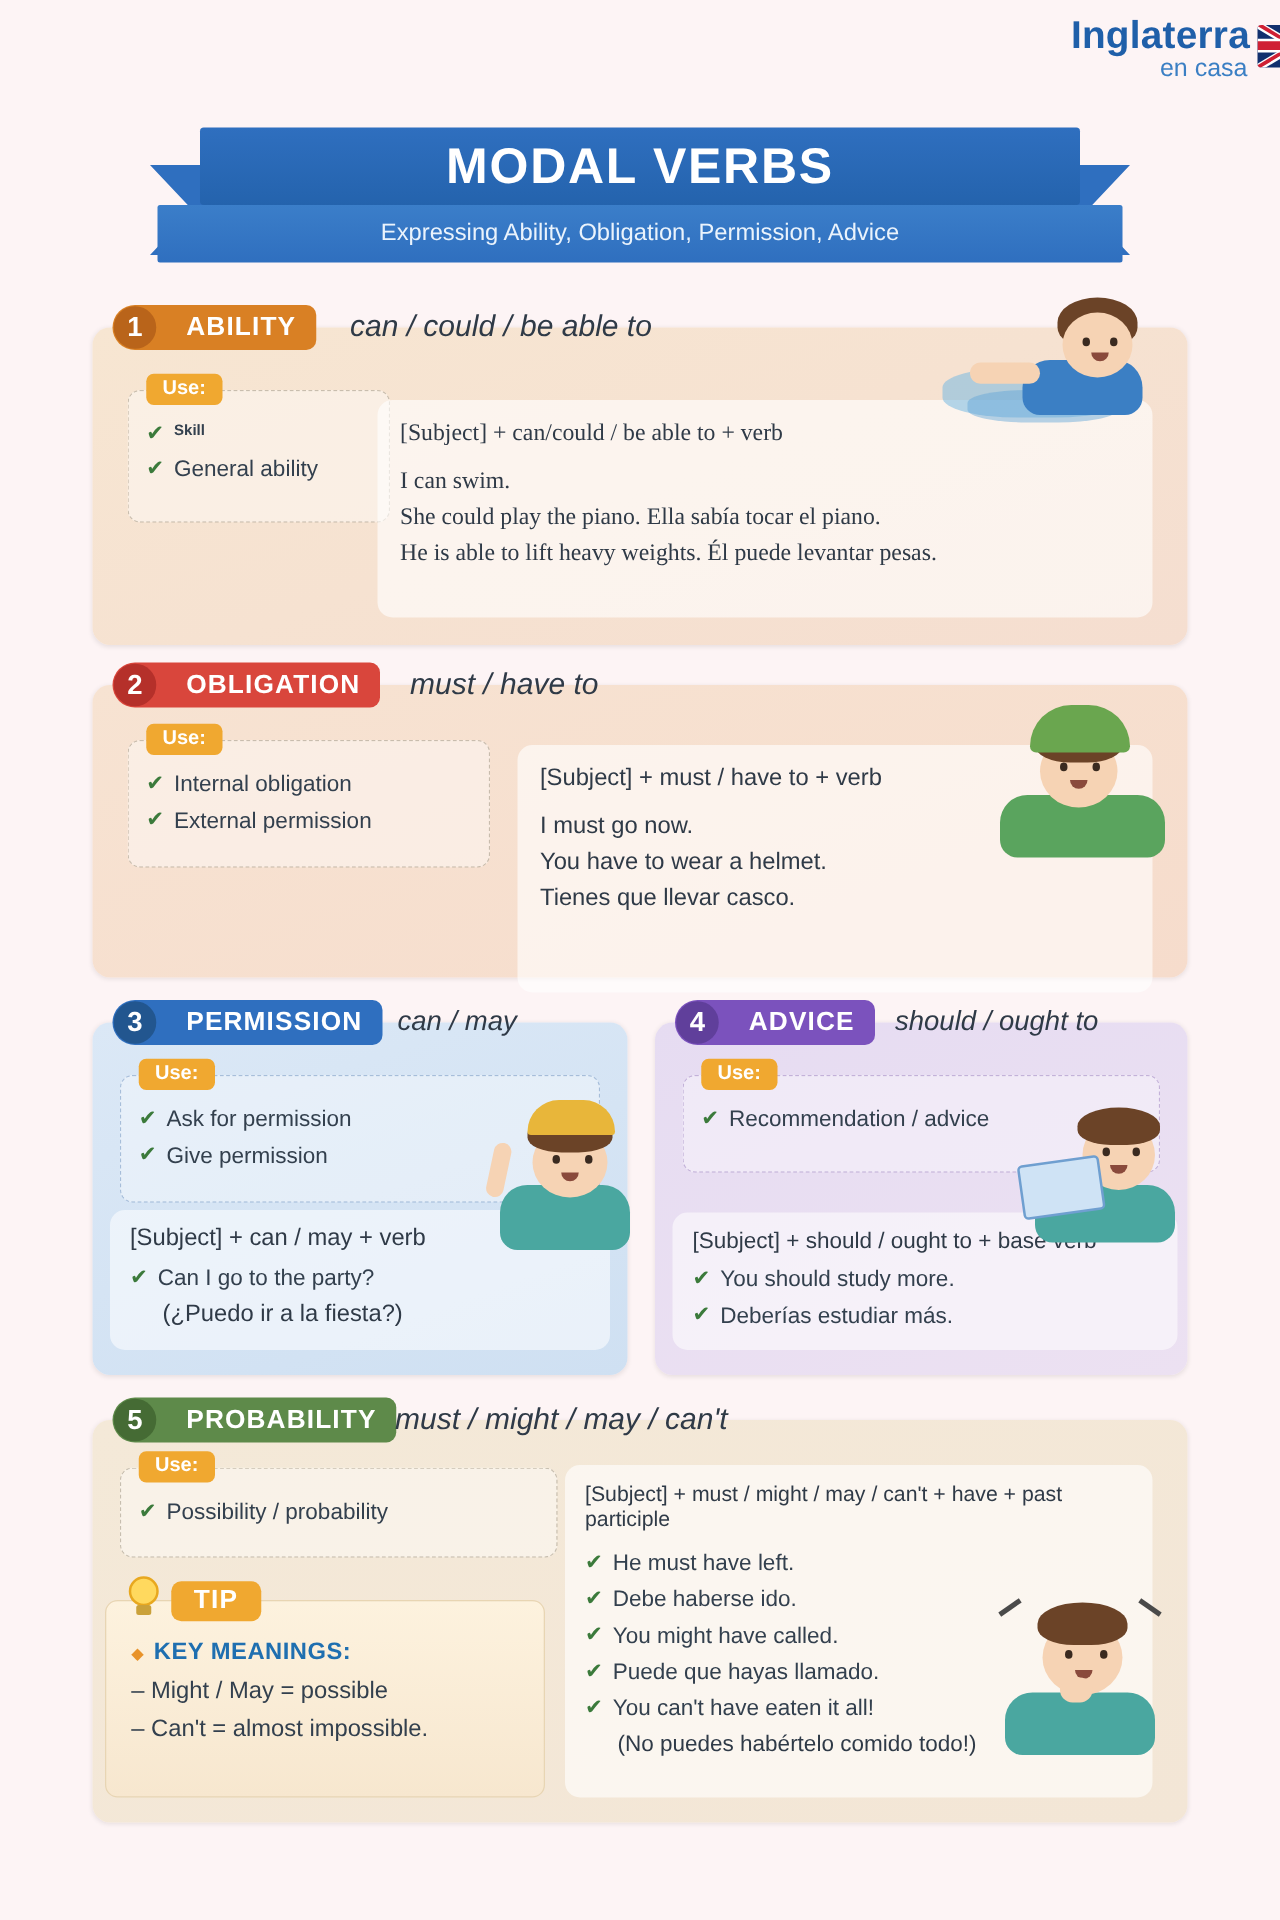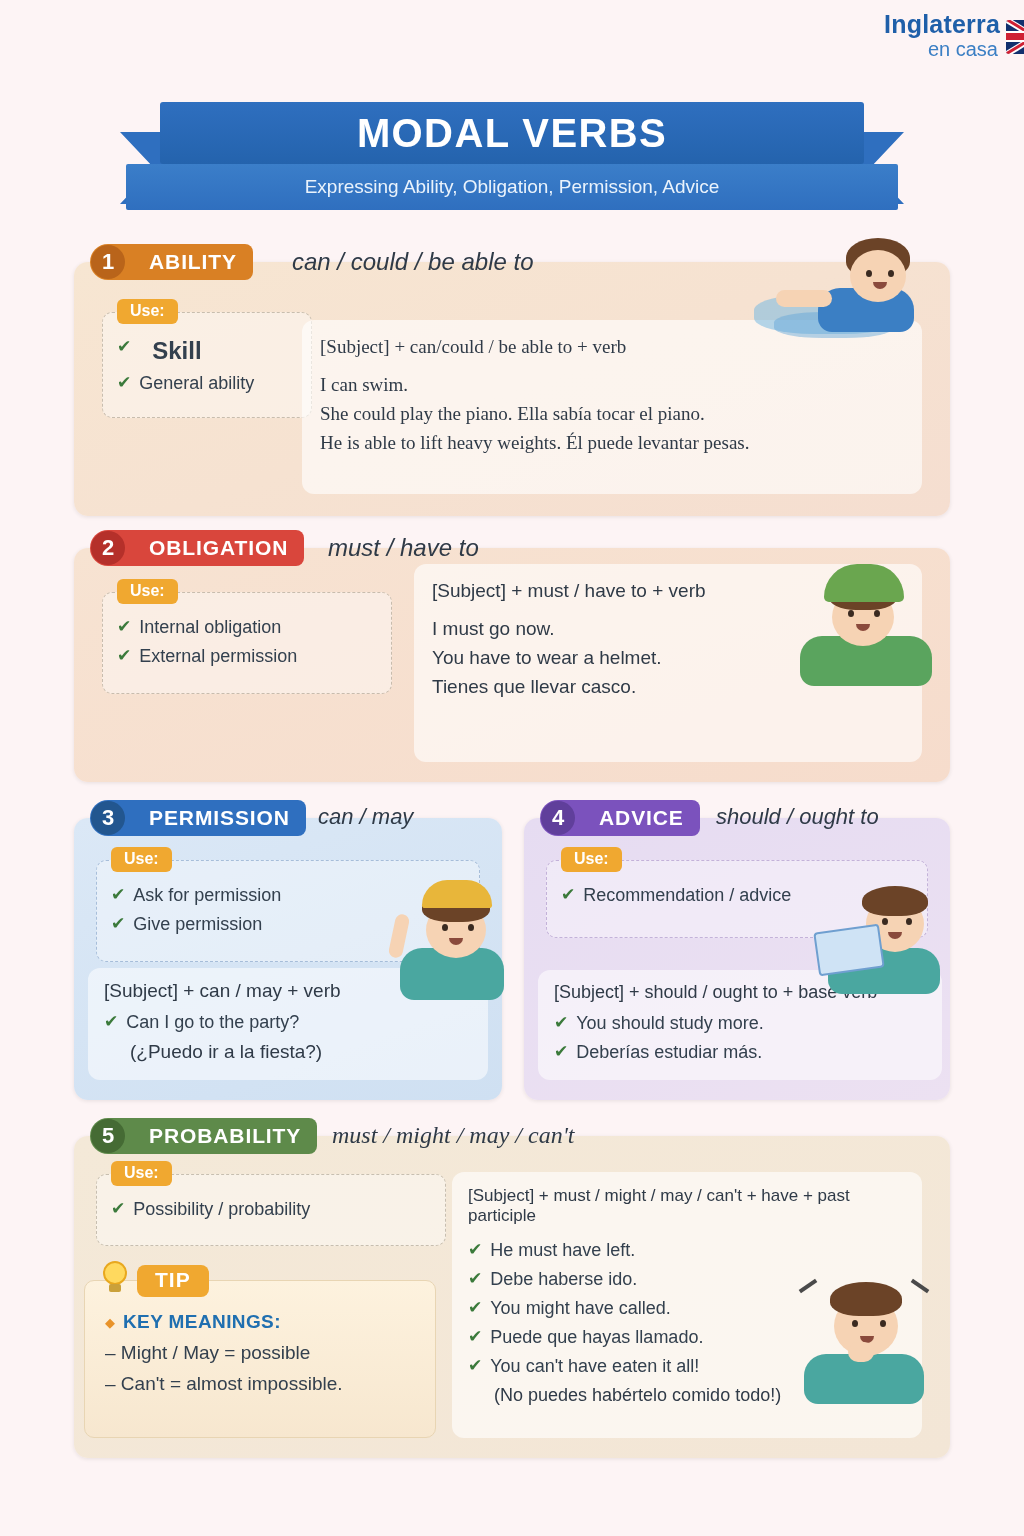--- a/index.html
+++ b/index.html
@@ -12,21 +12,21 @@
     position: relative;
     overflow: hidden;
   }
 
   
   .brand {
     position: absolute; top: 12px; right: 24px;
     text-align: right; line-height: 1.0;
   }
   .brand-line1 {
-    font-size: 25px; font-weight: bold; color: #1f5fa9;
+    font-size: 31px; font-weight: bold; color: #1f5fa9;
     letter-spacing: .2px;
   }
   .brand-line2 {
     font-size: 20px; color: #3b7fc4; margin-top: 2px; margin-right: 2px;
   }
   .flag {
     position: absolute; top: 8px; right: -62px;
     width: 56px; height: 34px; border-radius: 3px;
     background: #12306e; overflow: hidden;
   }
@@ -179,28 +179,28 @@
   </div>
 </div>
 
 <div class="section" style="left:74px; top:244px; width:876px; height:272px;">
   <div class="card" style="background:linear-gradient(160deg,#f7e6d2,#f5ded0);"></div>
 
   <div class="pill" style="background:#d98024;">
     <span class="num" style="background:#b9641a;">1</span>
     <span class="lbl">ABILITY</span>
   </div>
-  <div class="modal-head" style="left:218px;text-align:right;">can / could / be able to</div>
+  <div class="modal-head" style="left:206px;text-align:right;">can / could / be able to</div>
 
   <div class="use-box" style="left:28px; top:68px; width:210px; height:106px;">
     <span class="use-tag">Use:</span>
     <div style="padding:24px 12px 0 14px;">
       <div class="bullet">
         <span class="chk">✔</span>
-        <span style="font-size:24px;font-weight:bold;margin-left:13px;">Skill</span>
+        <span style="font-size:12px;font-weight:bold;">Skill</span>
       </div>
       <div class="bullet">
         <span class="chk">✔</span>
         <span>General ability</span>
       </div>
     </div>
   </div>
 
   <div class="formula-box" style="left:228px; top:76px; width:620px; height:174px;">
     <div style="padding:16px 18px;font-family:Liberation Serif, serif;">
@@ -242,21 +242,21 @@
         <span class="chk">✔</span>
         <span>Internal obligation</span>
       </div>
       <div class="bullet">
         <span class="chk">✔</span>
         <span>External permission</span>
       </div>
     </div>
   </div>
 
-  <div class="formula-box" style="left:340px; top:34px; width:508px; height:198px;">
+  <div class="formula-box" style="left:340px; top:66px; width:508px; height:198px;">
     <div style="padding:16px 18px;">
       <div class="formula">[Subject] + must / have to + verb</div>
       <div class="ex" style="margin-top:16px;">I must go now.</div>
       <div class="ex">You have to wear a helmet.</div>
       <div class="ex">Tienes que llevar casco.</div>
     </div>
   </div>
 
   <div class="char" style="right:6px; top:22px; width:160px; height:140px;">
     <div class="sprite">
@@ -365,21 +365,21 @@
   </div>
 </div>
 
 <div class="section" style="left:74px; top:1118px; width:876px; height:340px;">
   <div class="card" style="background:linear-gradient(160deg,#f4e9d8,#f3e6d6);"></div>
 
   <div class="pill" style="background:#5e8a4a;">
     <span class="num" style="background:#456b34;">5</span>
     <span class="lbl">PROBABILITY</span>
   </div>
-  <div class="modal-head" style="left:258px;font-family:Liberation Serif, serif;">must / might / may / can't</div>
+  <div class="modal-head" style="left:242px;">must / might / may / can't</div>
 
   <div class="use-box" style="left:22px; top:56px; width:350px; height:72px;">
     <span class="use-tag">Use:</span>
     <div style="padding:24px 12px 0 14px;">
       <div class="bullet">
         <span class="chk">✔</span>
         <span>Possibility / probability</span>
       </div>
     </div>
   </div>

